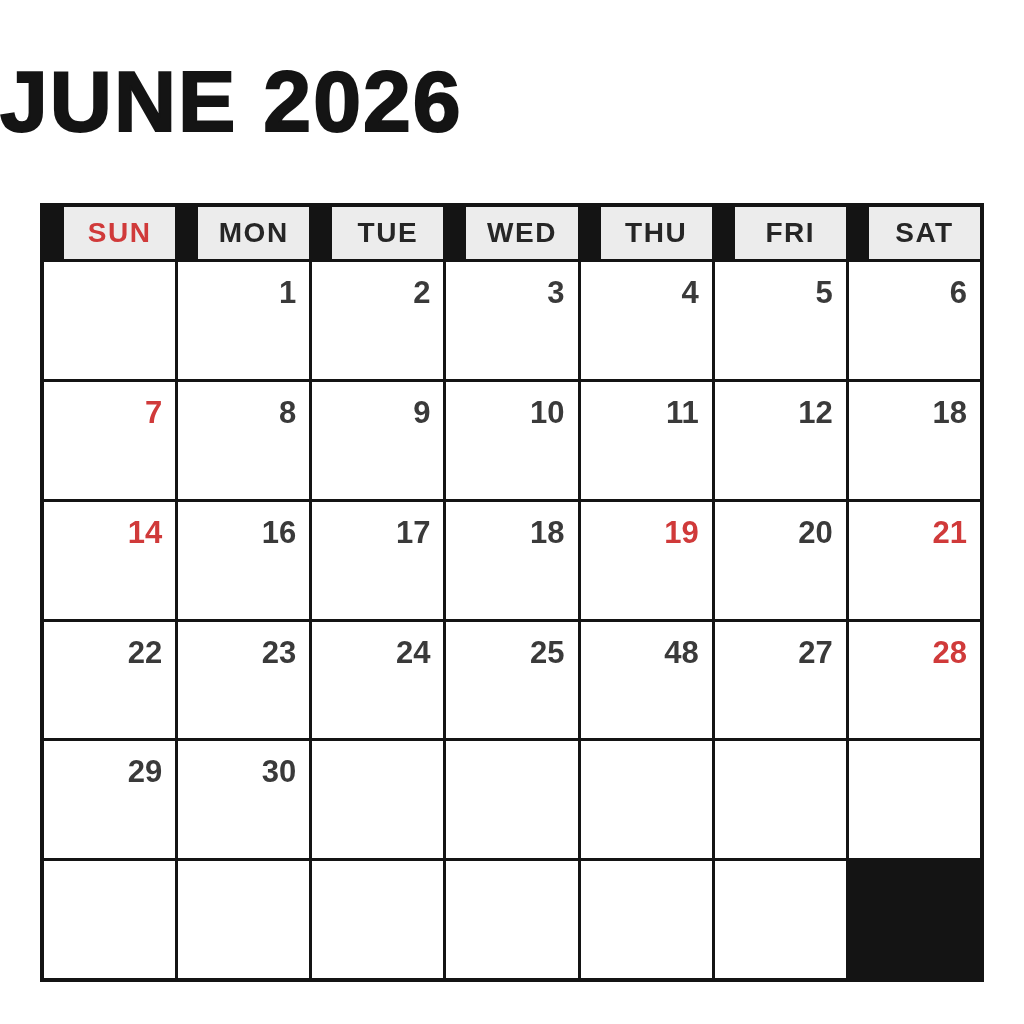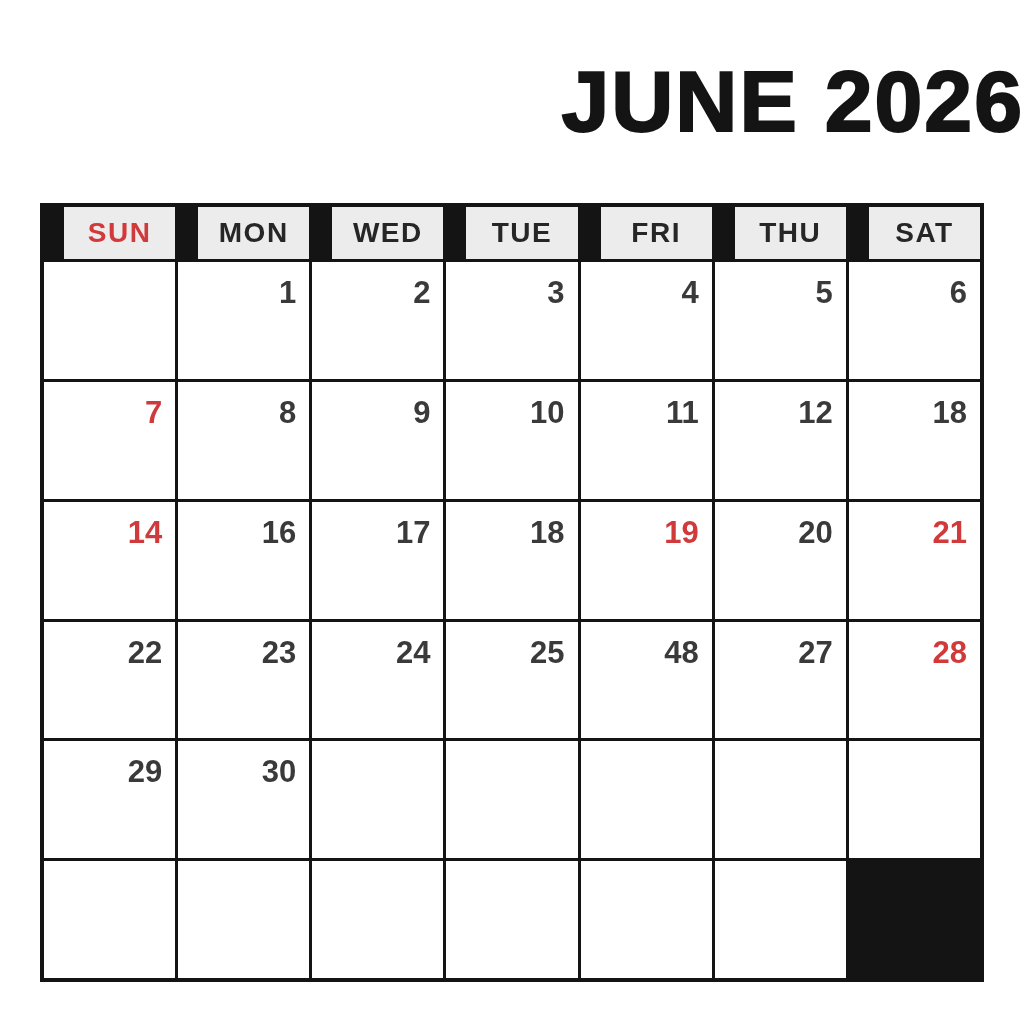--- a/index.html
+++ b/index.html
@@ -16,21 +16,21 @@
     width: 1024px; height: 1024px;
     background: var(--page-bg);
     font-family: "Liberation Sans", "DejaVu Sans", sans-serif;
     overflow: hidden;
   }
   .page { position: relative; width: 1024px; height: 1024px; background: var(--page-bg); }
 
   .title {
     position: absolute;
     top: 52px; left: 0; width: 1024px;
-    text-align: right;
+    text-align: left;
     font-size: 86px;
     font-weight: 800;
     letter-spacing: 2px;
     color: var(--title-color);
     -webkit-text-stroke: 2px var(--title-color);
   }
 
   .calendar {
     position: absolute;
     left: 40px; top: 203px;
@@ -79,30 +79,30 @@
 
   <div class="calendar">
 
     <div class="hcell" data-type="holiday">
         <span>SUN</span>
       </div>
     <div class="hcell" data-type="normal">
         <span>MON</span>
       </div>
     <div class="hcell" data-type="normal">
+        <span>TUE</span>
+      </div>
+    <div class="hcell" data-type="normal">
         <span>WED</span>
       </div>
     <div class="hcell" data-type="normal">
-        <span>TUE</span>
+        <span>THU</span>
       </div>
     <div class="hcell" data-type="normal">
         <span>FRI</span>
-      </div>
-    <div class="hcell" data-type="normal">
-        <span>THU</span>
       </div>
     <div class="hcell" data-type="normal">
         <span>SAT</span>
       </div>
 
     <div class="cell" data-type="empty">
         <span class="day"></span>
       </div>
     <div class="cell" data-type="normal">
         <span class="day">1</span>

